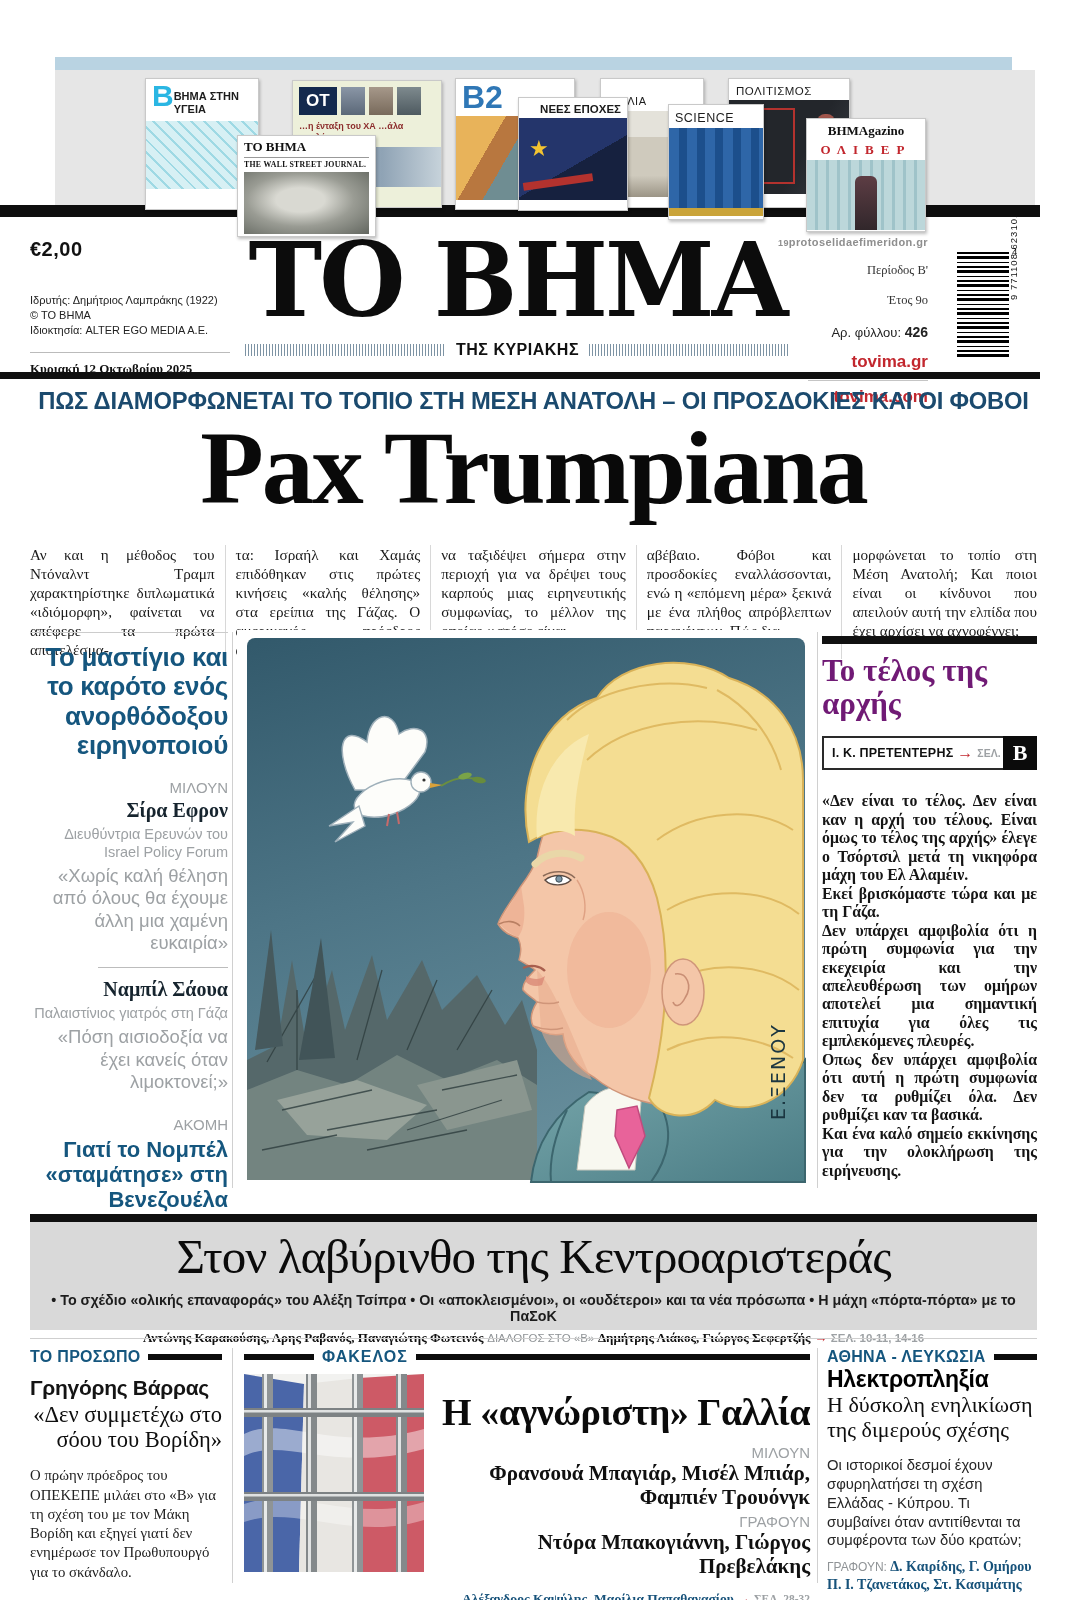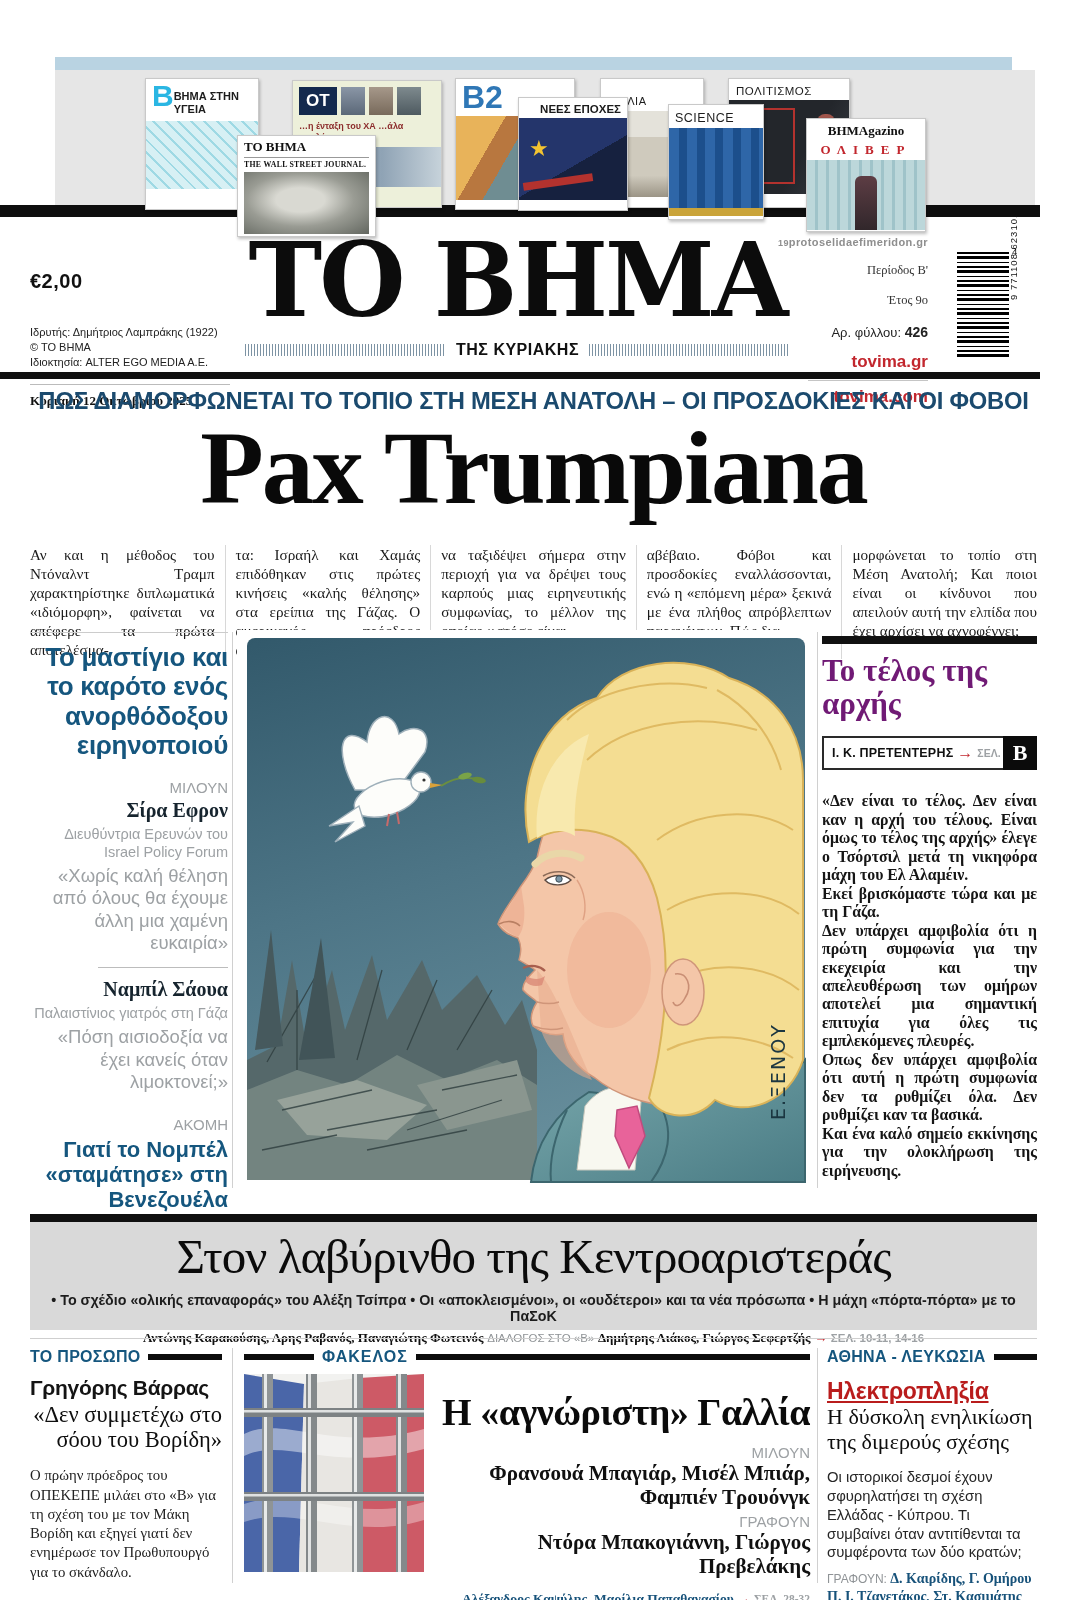--- a/index.html
+++ b/index.html
@@ -9,21 +9,21 @@
 
   
   .strip-blue{position:absolute;left:55px;top:57px;width:957px;height:13px;background:#b9d3e2;}
   .strip-grey{position:absolute;left:55px;top:70px;width:980px;height:135px;background:#e6e6e6;}
   .strip-black{position:absolute;left:0;top:205px;width:1040px;height:12px;background:#0e0e0e;}
   .cover{position:absolute;background:#fff;border:1px solid #c9c9c9;box-shadow:1px 2px 3px rgba(0,0,0,.25);
          overflow:hidden;font-size:10px;}
   .cover .art{width:100%;}
   
   .m-left{position:absolute;left:30px;top:238px;width:200px;}
-  .price{font-weight:bold;font-size:20px;letter-spacing:.5px;margin-top:32px;}
+  .price{font-weight:bold;font-size:20px;letter-spacing:.5px;}
   .impressum{margin-top:32px;font-size:11px;line-height:1.35;color:#222;}
   .m-left hr{border:none;border-top:1px solid #bbb;margin:14px 0 8px;}
   .m-date{font-weight:bold;font-size:13px;font-family:"Liberation Serif","DejaVu Serif",serif;}
   .m-title{position:absolute;left:237px;top:230px;width:560px;text-align:center;
            font-family:"DejaVu Serif","Liberation Serif",serif;font-weight:bold;
            font-size:99px;line-height:100px;letter-spacing:-3px;color:#0c0c0c;transform:scaleY(1.04);}
   .m-edition-row{position:absolute;left:245px;top:341px;width:545px;display:flex;align-items:center;gap:10px;}
   .stripes{flex:1;height:12px;background:repeating-linear-gradient(90deg,#7d93a4 0 1px,transparent 1px 3px);}
   .m-edition{font-weight:bold;font-size:16px;letter-spacing:.5px;white-space:nowrap;}
   .m-meta{position:absolute;left:760px;top:236px;width:168px;text-align:right;}
@@ -107,21 +107,21 @@
   .bc-head{display:flex;align-items:center;gap:8px;}
   .bc-rule-l{width:70px;height:6px;background:#0d0d0d;}
   .bc-body{display:flex;margin-top:8px;}
   .bc-img{width:180px;height:198px;flex:none;}
   .bc-text{flex:1;text-align:right;padding-left:14px;}
   .bc-title{font-family:"Liberation Serif","DejaVu Serif",serif;font-weight:bold;font-size:38px;letter-spacing:-.5px;color:#0b0b0b;margin-top:16px;}
   .bc-names{font-family:"Liberation Serif","DejaVu Serif",serif;font-weight:bold;font-size:21px;line-height:1.15;color:#101010;}
   .bc-by{font-family:"Liberation Serif","DejaVu Serif",serif;font-weight:bold;font-size:13.5px;color:#17527a;margin-top:12px;}
 
   .b-right{position:absolute;left:827px;top:1348px;width:210px;}
-  .br-kicker{font-weight:bold;font-size:23px;color:#b91c1c;margin-top:12px;letter-spacing:-.3px;text-decoration:underline;}
+  .br-kicker{font-weight:bold;font-size:23px;color:#000000;margin-top:0;letter-spacing:-.3px;}
   .br-title{font-family:"Liberation Serif","DejaVu Serif",serif;font-size:22px;line-height:1.12;color:#0e0e0e;}
   .br-body{font-family:Liberation Sans, sans-serif;font-size:14.8px;line-height:1.27;color:#262626;margin-top:14px;}
   .br-graf{margin-top:8px;font-size:12px;color:#8f9396;}
   .br-names{font-family:"Liberation Serif","DejaVu Serif",serif;font-weight:bold;font-size:14px;color:#17527a;line-height:1.3;}
 
   
   .c-title{font-weight:bold;color:#1c1c1c;}
 </style>
 </head>
 <body>

